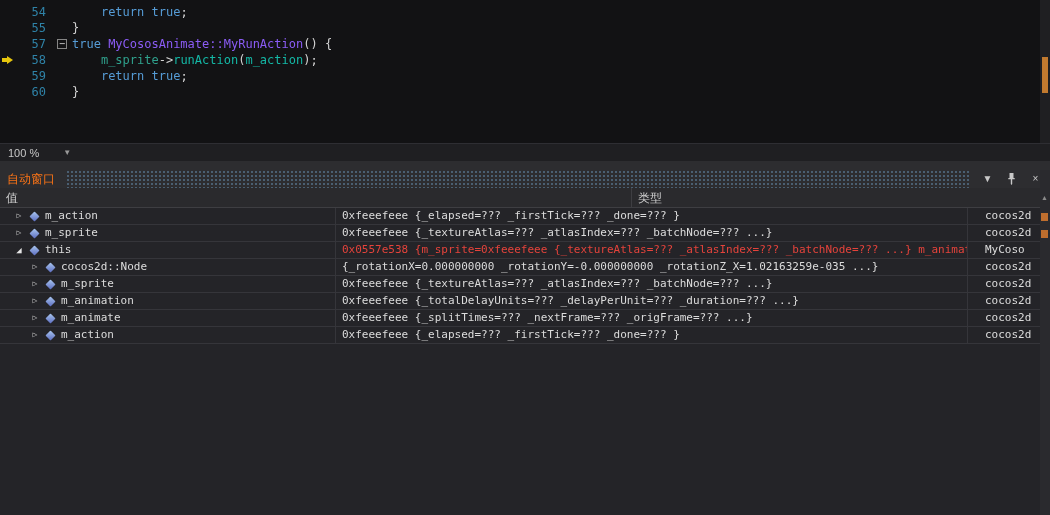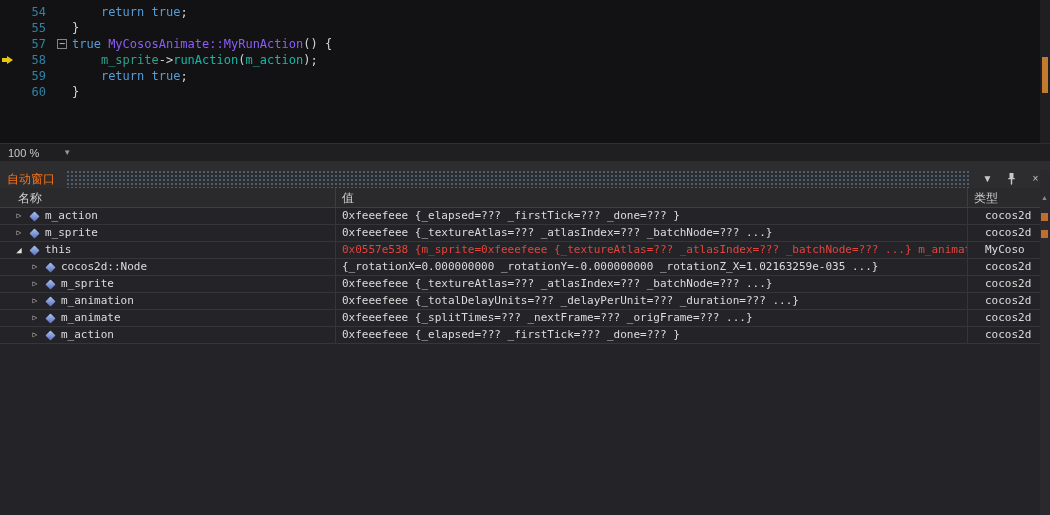--- a/index.html
+++ b/index.html
@@ -105,21 +105,20 @@
           <svg width="9" height="12" viewBox="0 0 9 12">
               <path d="M2.5 0h4v5h1.2v1.2H5.2V11l-.7 1-.7-1V6.2H1.3V5h1.2z" fill="#c8c8c8"></path>
             </svg>
         </span>
         <span class="tb-icon">×</span>
       </div>
     </div>
 
     <div class="grid">
       <div class="grid-header">
-        <div class="col-name">名称</div>
         <div class="col-value">值</div>
         <div class="col-type">类型</div>
       </div>
       <div>
           <div class="grid-row">
             <div class="cell cell-name" style="padding-left: 14px;"><span class="expander">▷</span><span class="member-icon"></span><span>m_action</span></div>
             <div class="cell cell-value">0xfeeefeee {_elapsed=??? _firstTick=??? _done=??? }</div>
             <div class="cell cell-type">cocos2d</div>
           </div>
           <div class="grid-row">

